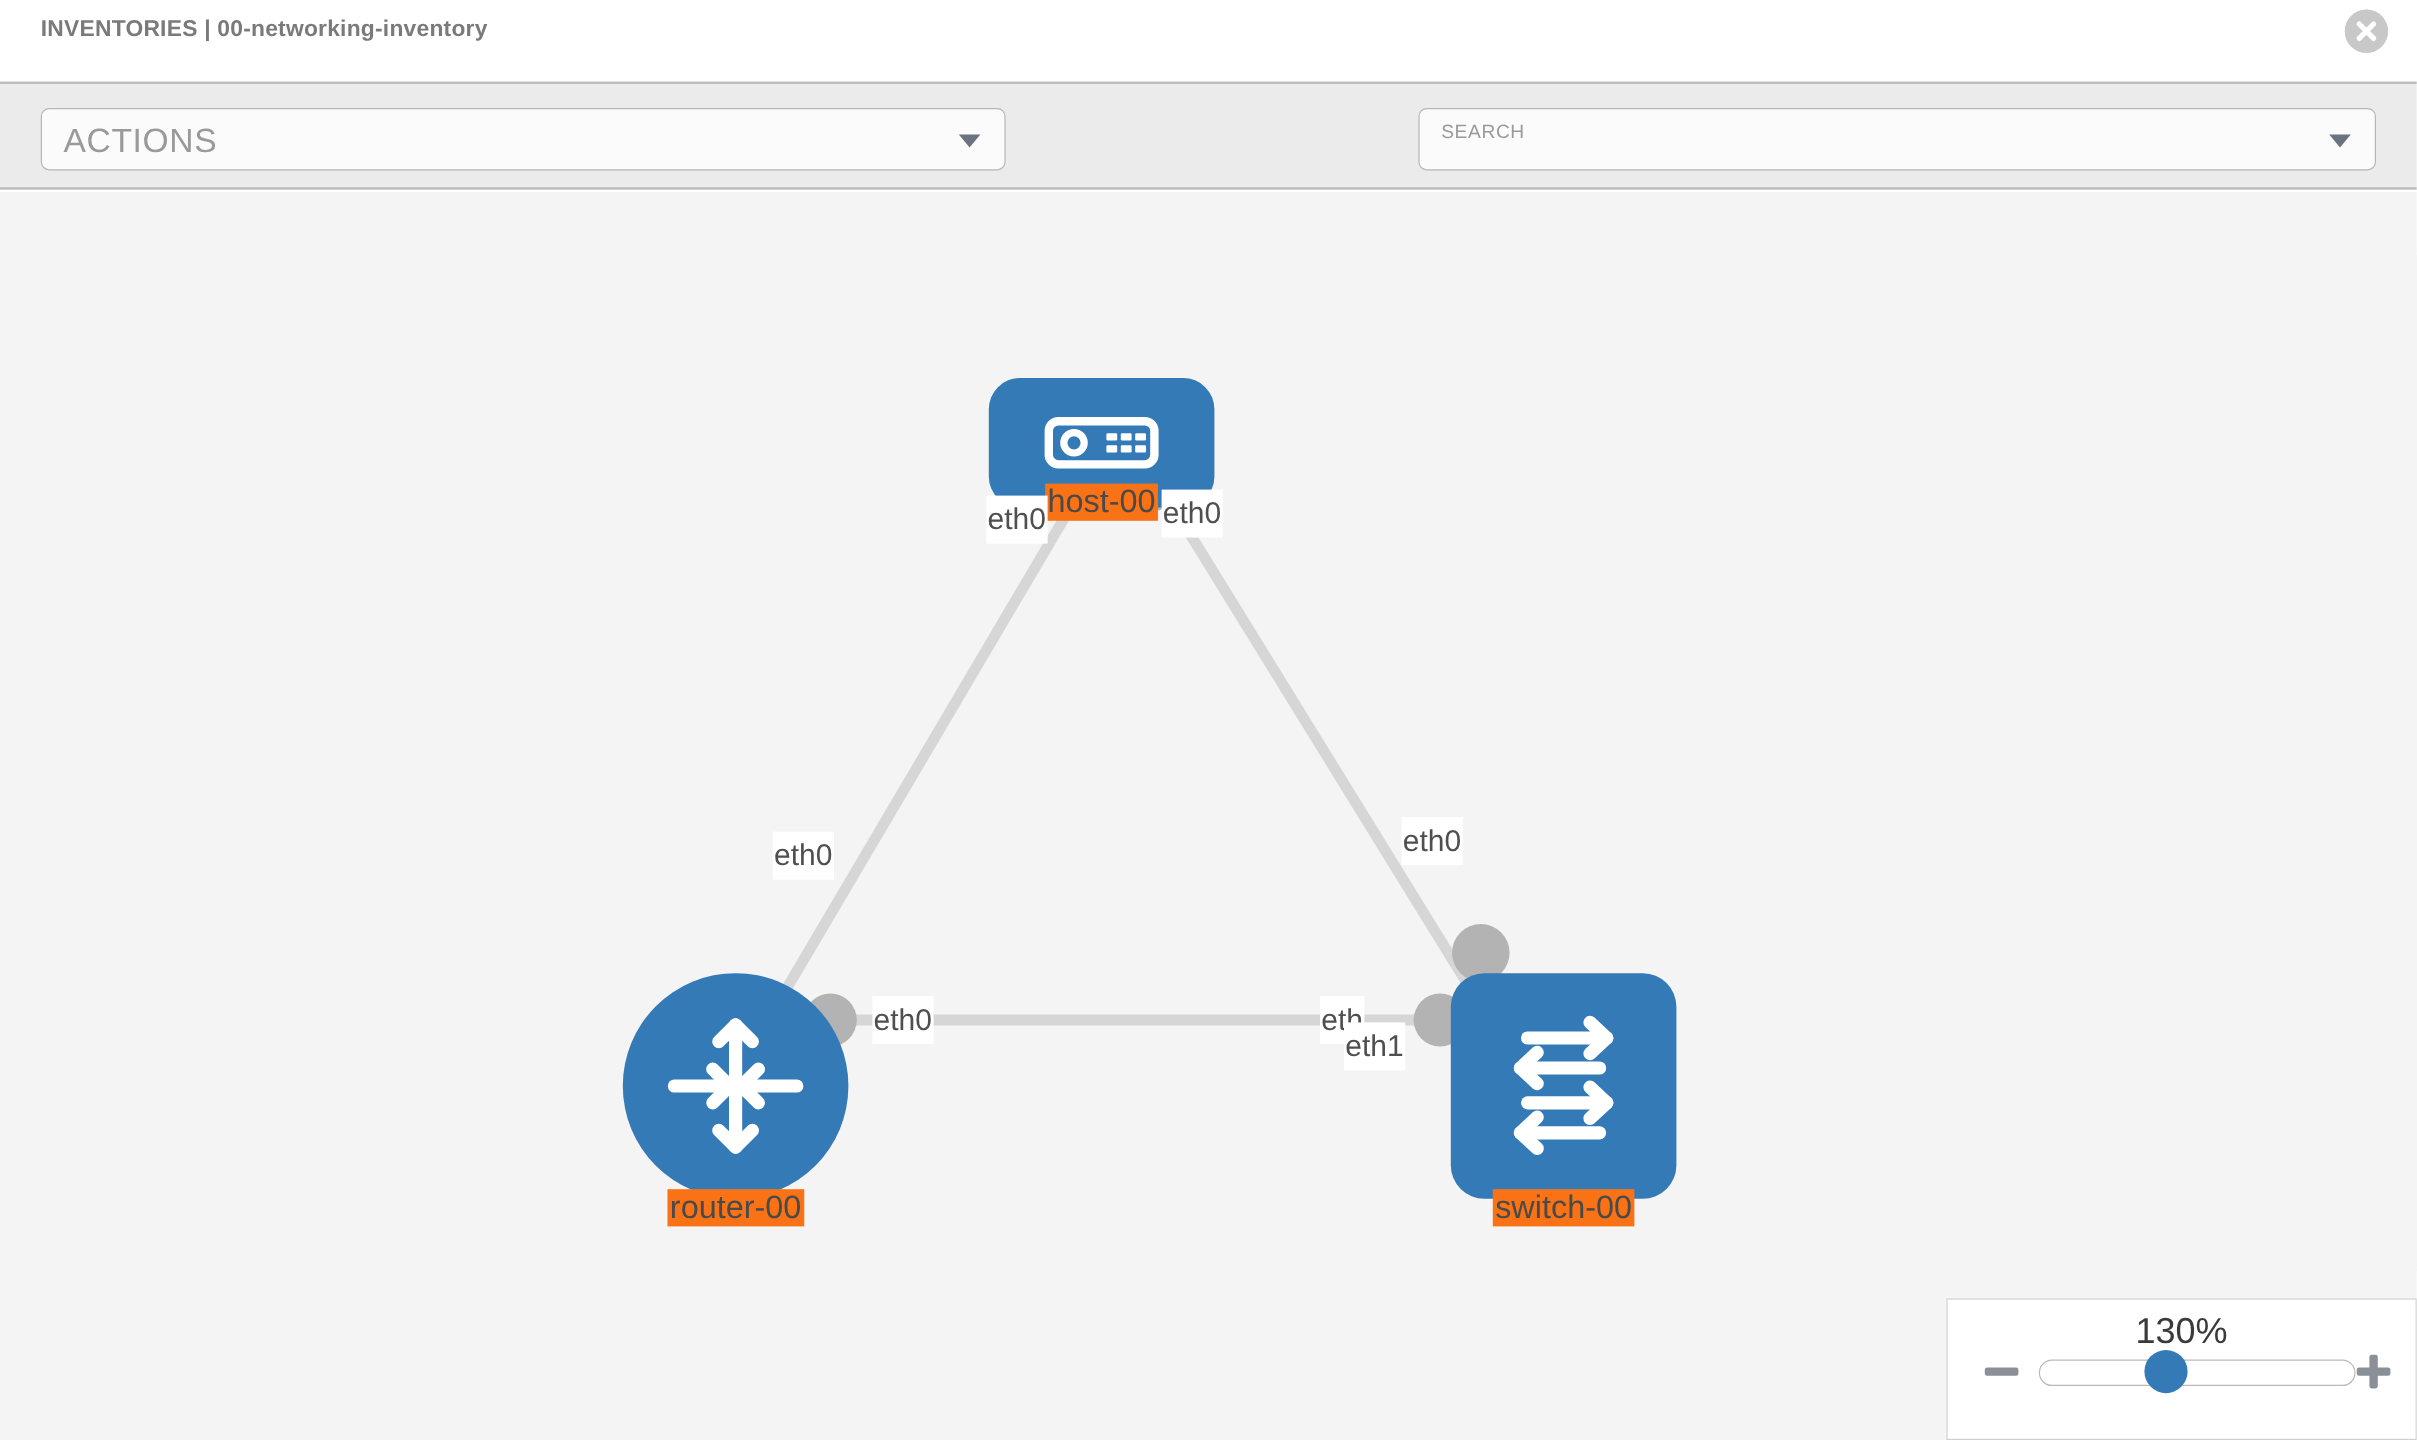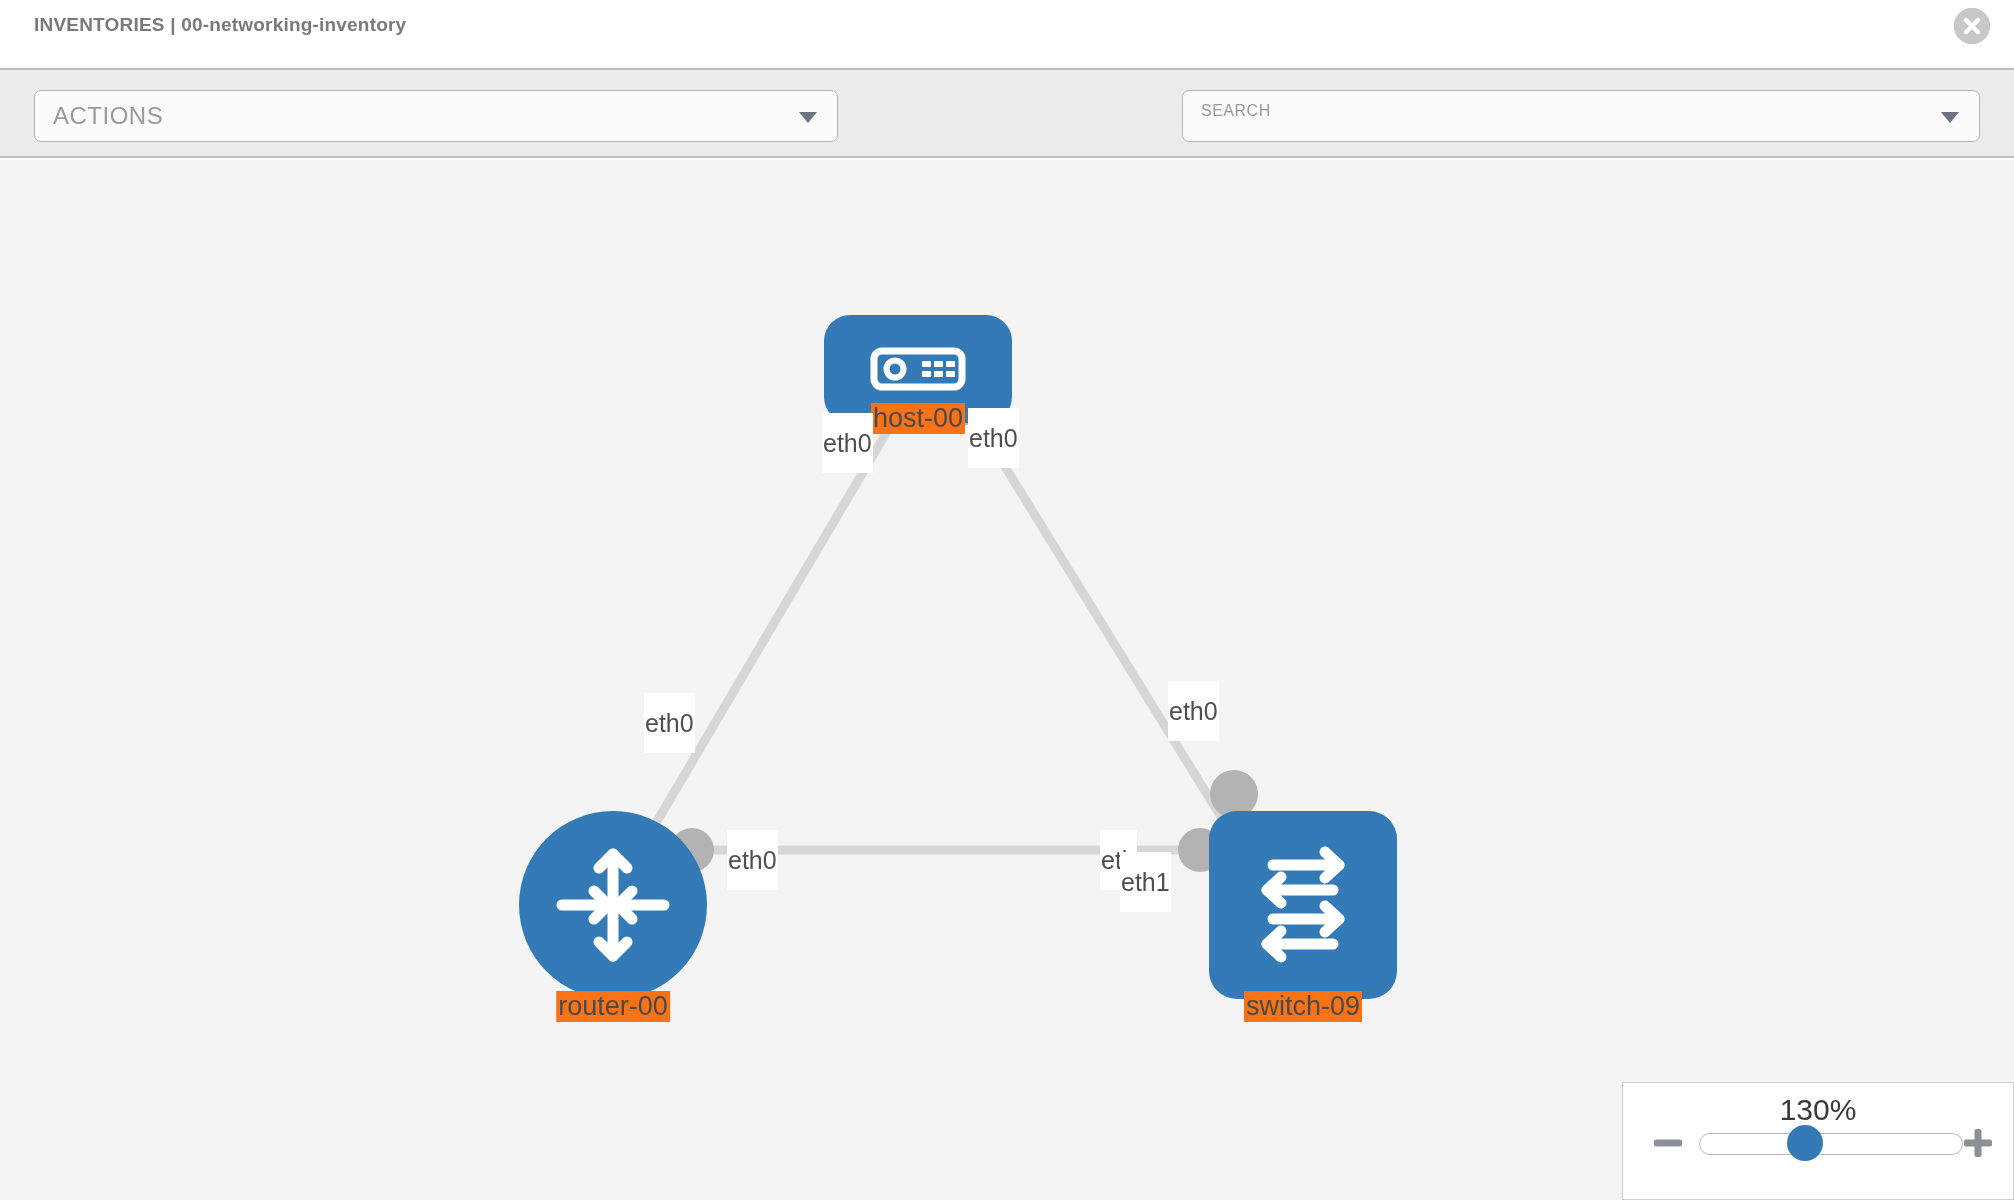--- a/index.html
+++ b/index.html
@@ -59,21 +59,21 @@
     left: 34px; top: 20px;
     width: 804px; height: 52px;
     background: #fbfbfb;
     border: 1.5px solid #b6b6b6;
     border-radius: 7px;
     cursor: pointer;
   }
   .actions-label {
     position: absolute;
     left: 18px; top: 11px;
-    font-size: 24px;
+    font-size: 28px;
     color: #9a9a9a;
     letter-spacing: 0.5px;
   }
   .caret {
     position: absolute;
     right: 20px; top: 21px;
     width: 0; height: 0;
     border-left: 9px solid transparent;
     border-right: 9px solid transparent;
     border-top: 11px solid #6b7280;
@@ -165,21 +165,21 @@
   }
   #node-switch .node-label { top: 180px; }
 
   
   .edge-label {
     position: absolute;
     font-size: 25px;
     color: #4f4f4f;
     background: #ffffff;
     white-space: nowrap;
-    padding: 16px 1px;
+    padding: 6px 1px;
     line-height: 1.12;
   }
 
   
   .zoom-panel {
     position: absolute;
     left: 1622px; top: 1082px;
     width: 392px; height: 118px;
     background: #ffffff;
     border: 1.5px solid #cfcfcf;
@@ -334,21 +334,21 @@
             <polyline points="82,7 96,20 82,33"></polyline>
             <line x1="90" y1="45" x2="24" y2="45"></line>
             <polyline points="38,32 24,45 38,58"></polyline>
             <line x1="30" y1="74" x2="96" y2="74"></line>
             <polyline points="82,61 96,74 82,87"></polyline>
             <line x1="90" y1="99" x2="24" y2="99"></line>
             <polyline points="38,86 24,99 38,112"></polyline>
           </g>
         </svg>
       </div>
-      <div class="node-label">switch-09</div>
+      <div class="node-label">switch-00</div>
     </div>
 
     <div class="edge-label" style="left:822px; top:253px;">eth0</div>
     <div class="edge-label" style="left:968px; top:248px;">eth0</div>
     <div class="edge-label" style="left:644px; top:533px;">eth0</div>
     <div class="edge-label" style="left:1168px; top:521px;">eth0</div>
     <div class="edge-label" style="left:727px; top:670px;">eth0</div>
     <div class="edge-label" style="left:1100px; top:670px;">eth</div>
     <div class="edge-label" style="left:1120px; top:670px;margin-top:22px;">eth1</div>
 

